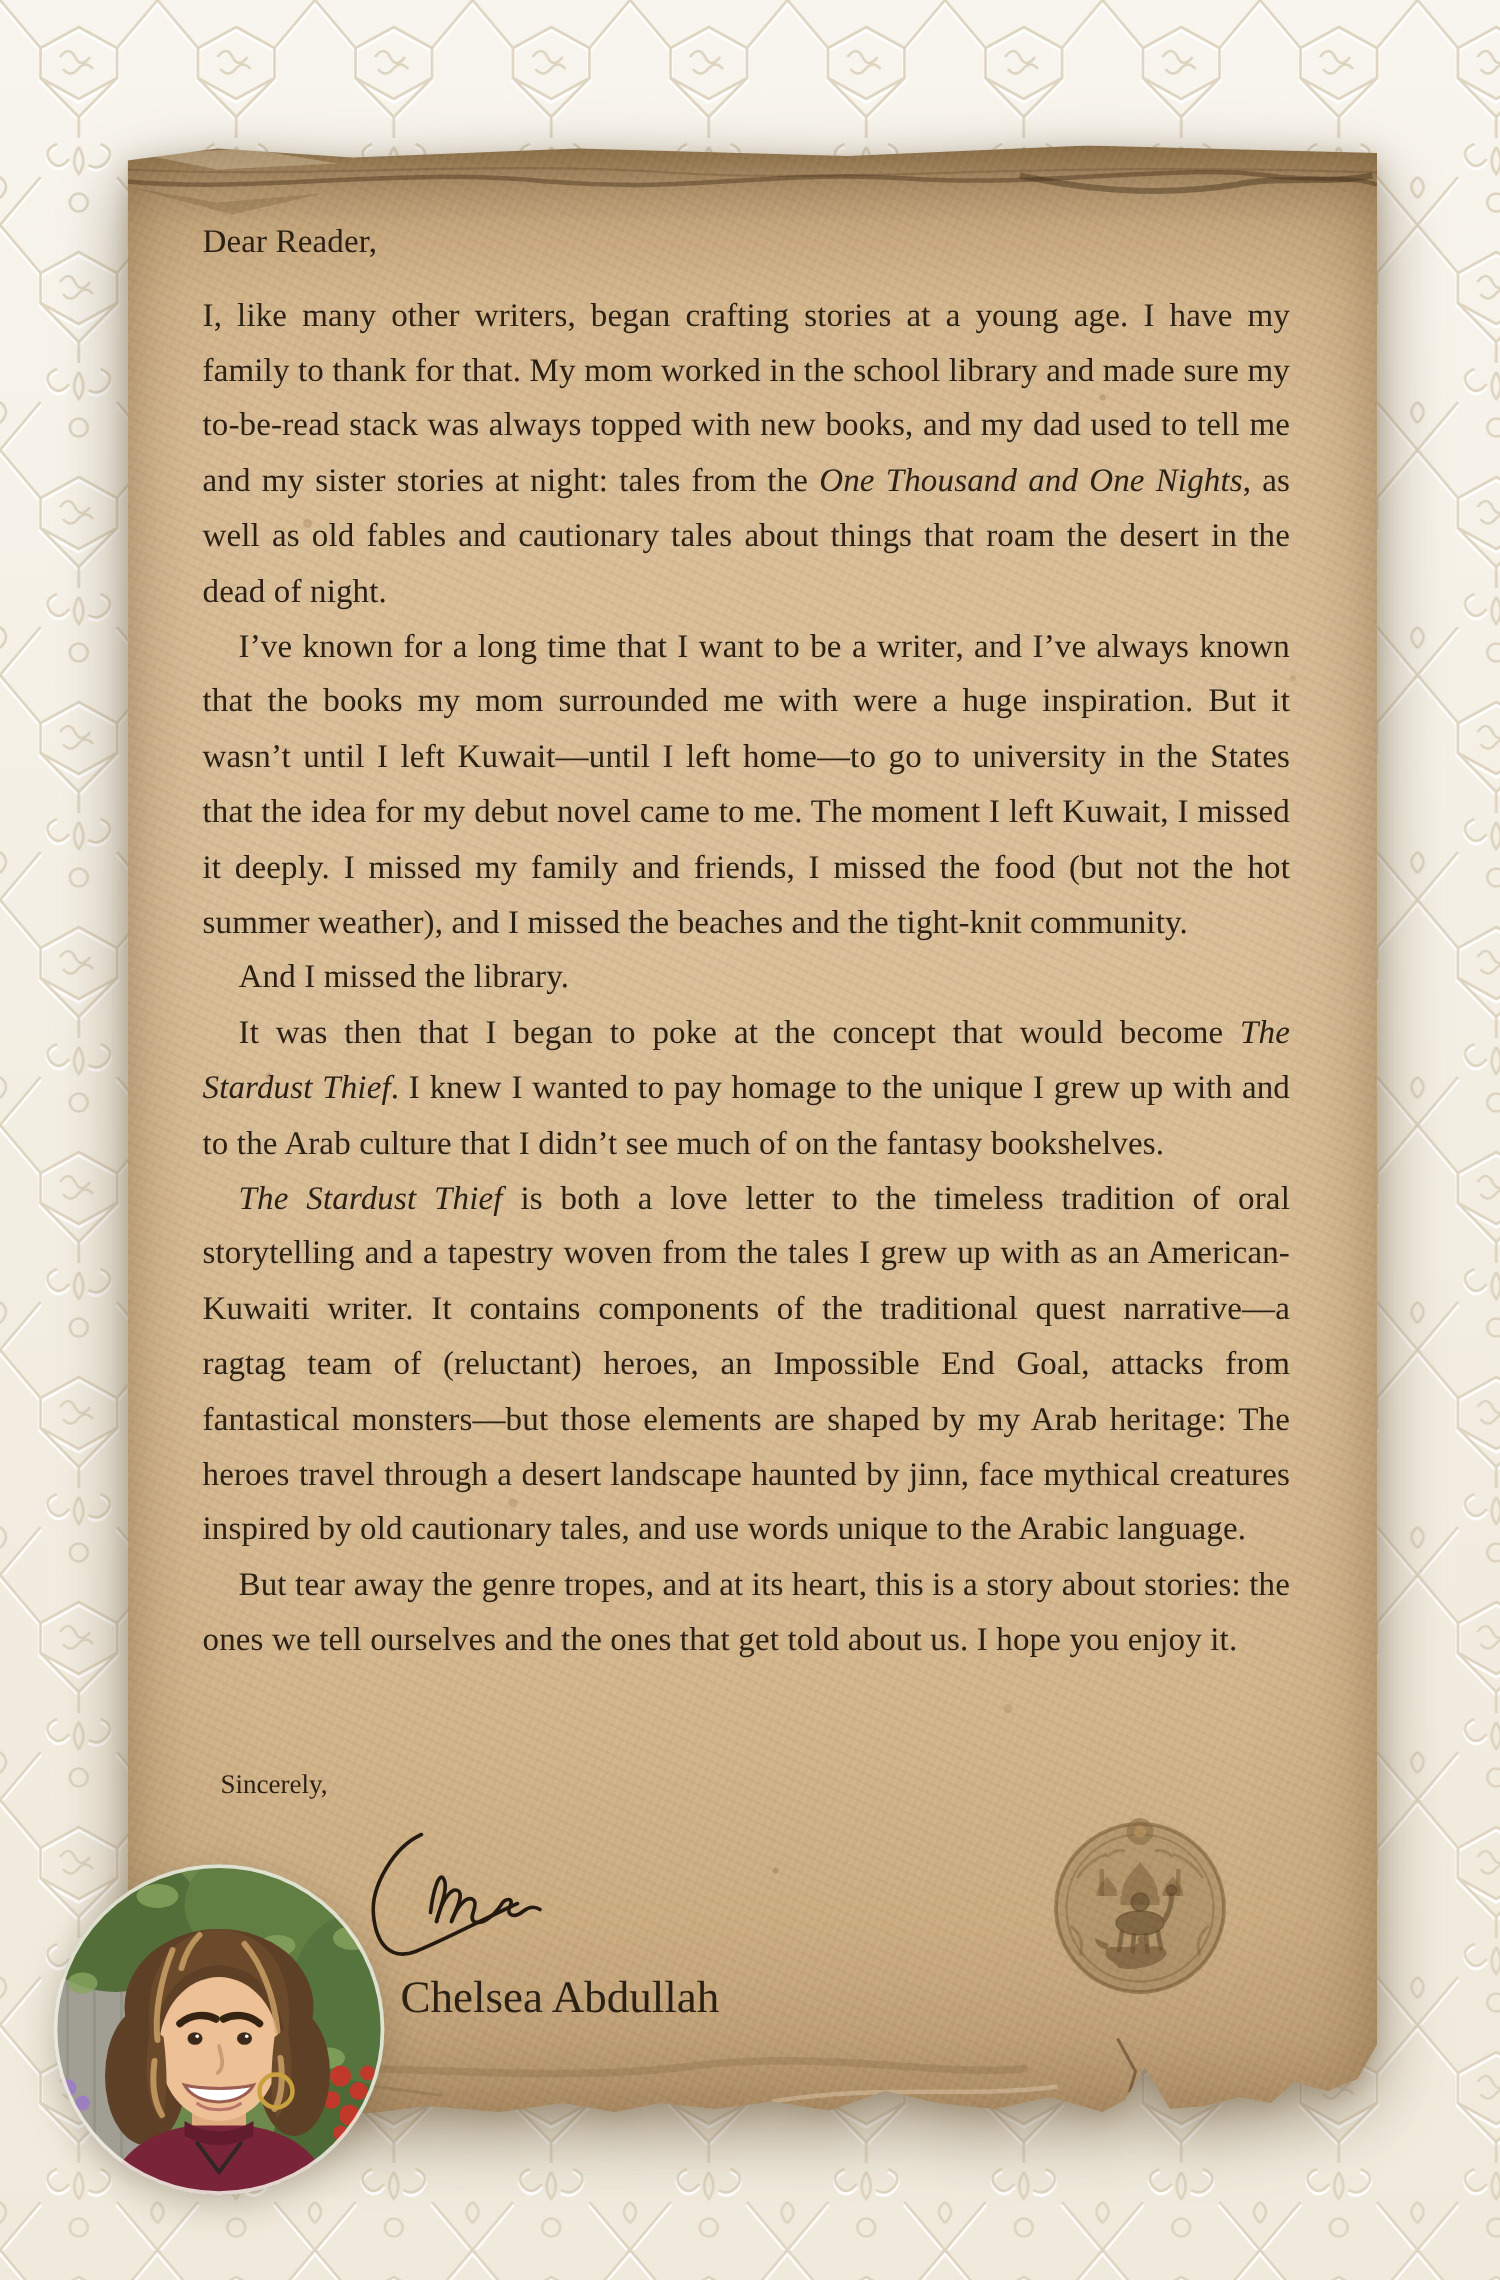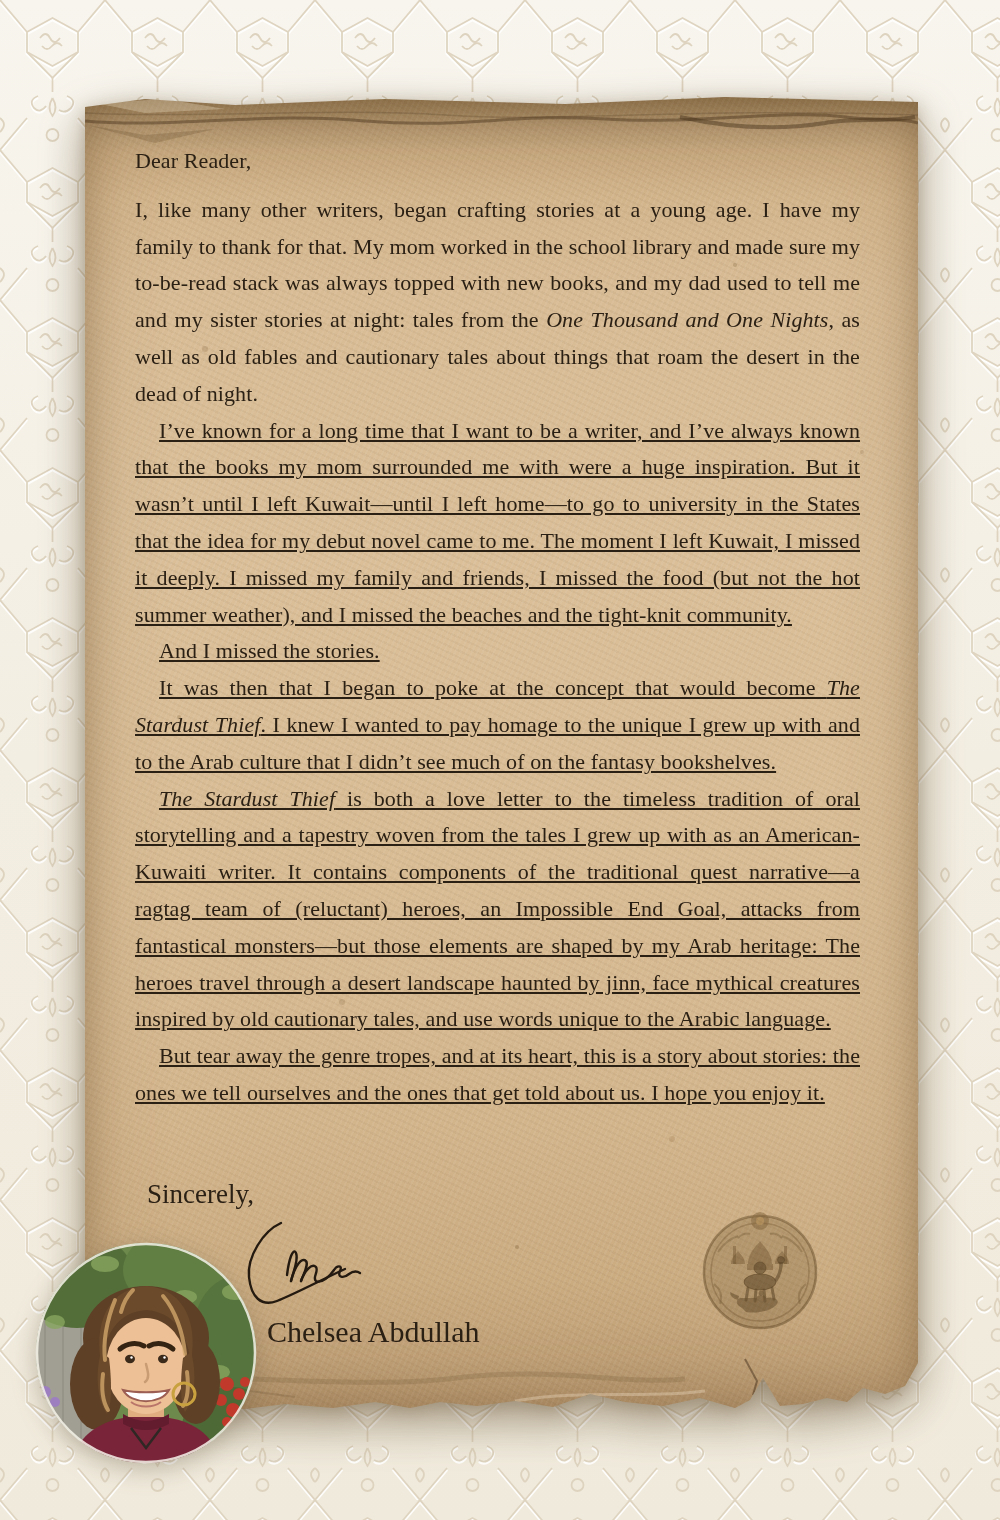--- a/index.html
+++ b/index.html
@@ -34,23 +34,23 @@
     box-shadow:118px 252px 0 1px rgba(122,92,52,.22), 648px 168px 0 0 rgba(122,92,52,.28),
       712px 742px 0 2px rgba(140,104,58,.18), 255px 905px 0 1px rgba(122,92,52,.2),
       92px 620px 0 0 rgba(122,92,52,.26), 585px 1042px 0 1px rgba(140,104,58,.2),
       430px 1150px 0 0 rgba(122,92,52,.3), 775px 355px 0 0 rgba(122,92,52,.2);}
   .letter-text{
     position:absolute;left:50px;top:48px;width:725px;
     color:#2b2014;font-size:22px;line-height:36.8px;letter-spacing:.1px;
   }
   .salutation{margin:0 0 12px 0;}
   .para{margin:0;text-align:justify;}
-  .para.indent{text-indent:24px;text-decoration:underline;}
+  .para.indent{text-indent:24px;}
   .para em{font-style:italic;margin-top:32px;}
-  .closing{position:absolute;left:62px;top:1084px;color:#2b2014;font-size:27px;}
+  .closing{position:absolute;left:62px;top:1084px;color:#2b2014;font-size:18px;}
   .signature-svg{position:absolute;left:150px;top:1120px;width:130px;height:102px;}
   .author-name{position:absolute;left:182px;top:1220px;color:#2b2014;font-size:30px;}
   .seal-svg{position:absolute;left:613px;top:1113px;width:124px;height:124px;mix-blend-mode:multiply;}
   .photo-wrap{position:absolute;left:35px;top:1242px;width:222px;height:222px;z-index:3;
     filter:drop-shadow(0 6px 12px rgba(100,85,60,.35));}
 </style>
 </head>
 <body>
 
 <svg class="bg-pattern" width="1000" height="1520" xmlns="http://www.w3.org/2000/svg">
@@ -101,21 +101,21 @@
       <path d="M660,18 L672,40 L668,54" stroke="rgba(60,40,20,0.45)" stroke-width="2" fill="none"></path>
       <path d="M90,55 L150,48 L210,56" stroke="rgba(96,70,40,0.2)" stroke-width="2" fill="none"></path>
     </svg>
     <div class="specks"></div>
 
     <div class="letter-text">
       <p class="salutation">Dear Reader,</p>
       <div>
           <p class="para"><span>I, like many other writers, began crafting stories at a young age. I have my family to thank for that. My mom worked in the school library and made sure my to-be-read stack was always topped with new books, and my dad used to tell me and my sister stories at night: tales from the </span><em>One Thousand and One Nights</em><span>, as well as old fables and cautionary tales about things that roam the desert in the dead of night.</span></p>
           <p class="para indent"><span>I’ve known for a long time that I want to be a writer, and I’ve always known that the books my mom surrounded me with were a huge inspiration. But it wasn’t until I left Kuwait—until I left home—to go to university in the States that the idea for my debut novel came to me. The moment I left Kuwait, I missed it deeply. I missed my family and friends, I missed the food (but not the hot summer weather), and I missed the beaches and the tight-knit community.</span></p>
-          <p class="para indent"><span>And I missed the stories.</span></p>
+          <p class="para indent"><span>And I missed the library.</span></p>
           <p class="para indent"><span>It was then that I began to poke at the concept that would become </span><em>The Stardust Thief</em><span>. I knew I wanted to pay homage to the unique I grew up with and to the Arab culture that I didn’t see much of on the fantasy bookshelves.</span></p>
           <p class="para indent"><em>The Stardust Thief</em><span> is both a love letter to the timeless tradition of oral storytelling and a tapestry woven from the tales I grew up with as an American-Kuwaiti writer. It contains components of the traditional quest narrative—a ragtag team of (reluctant) heroes, an Impossible End Goal, attacks from fantastical monsters—but those elements are shaped by my Arab heritage: The heroes travel through a desert landscape haunted by jinn, face mythical creatures inspired by old cautionary tales, and use words unique to the Arabic language.</span></p>
           <p class="para indent"><span>But tear away the genre tropes, and at its heart, this is a story about stories: the ones we tell ourselves and the ones that get told about us. I hope you enjoy it.</span></p>
         </div>
     </div>
 
     <div class="closing">Sincerely,</div>
 
     <svg class="signature-svg" viewBox="0 0 130 102" xmlns="http://www.w3.org/2000/svg">
       <g fill="none" stroke="#241a10" stroke-width="2.4" stroke-linecap="round">

